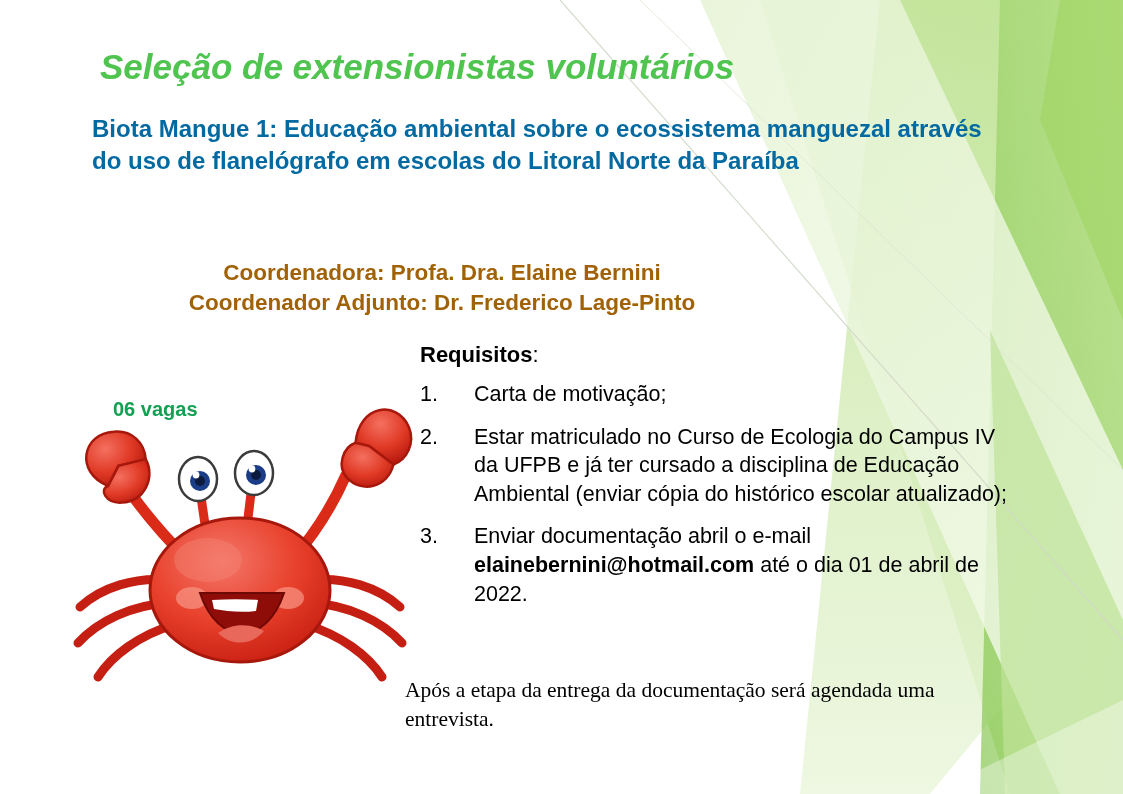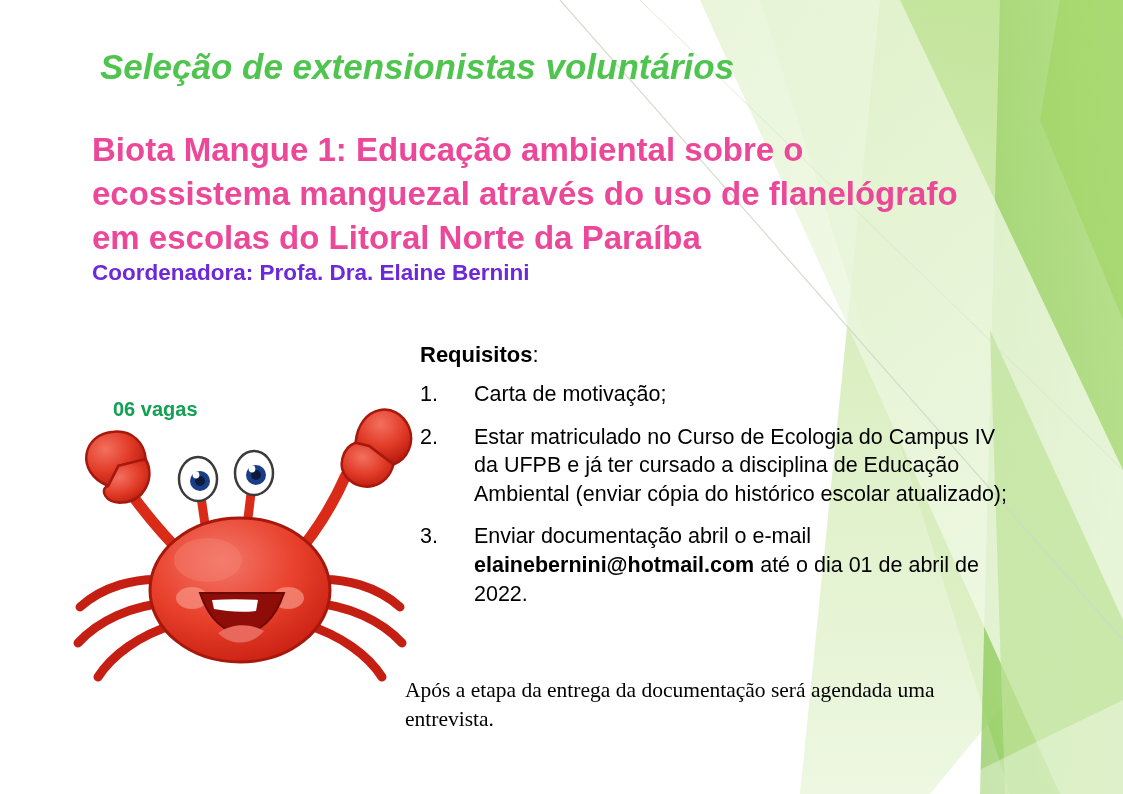--- a/index.html
+++ b/index.html
@@ -39,38 +39,39 @@
     color: #4fc44f;
     letter-spacing: 0px;
     white-space: nowrap;
     font-style: italic;
   }
 
   
   .project-desc {
     position: absolute;
     left: 92px;
-    top: 128px;
+    top: 113px;
     width: 915px;
-    font-size: 33px;
-    font-weight: bold;
-    color: #ec4899;
+    font-size: 24px;
+    font-weight: bold;
+    color: #0369a1;
     line-height: 1.33;
   }
 
   
   .coordination {
     position: absolute;
     left: 92px;
     top: 258px;
     width: 700px;
     font-size: 22.5px;
     font-weight: bold;
-    color: #6d28d9;
+    color: #a16207;
     line-height: 1.32;
+    text-align: center;
   }
 
   
   .vagas {
     position: absolute;
     left: 113px;
     top: 398px;
     font-size: 20px;
     font-weight: bold;
     color: #12a052;
@@ -170,20 +171,21 @@
 
     <polygon points="930,794 1123,700 1123,794" fill="#ffffff" opacity="0.35"></polygon>
   </svg>
 
   <div class="title">Seleção de extensionistas voluntários</div>
 
   <div class="project-desc">Biota Mangue 1: Educação ambiental sobre o ecossistema manguezal através do uso de flanelógrafo em escolas do Litoral Norte da Paraíba</div>
 
   <div class="coordination">
     <div>Coordenadora: Profa. Dra. Elaine Bernini</div>
+    <div>Coordenador Adjunto: Dr. Frederico Lage-Pinto</div>
   </div>
 
   <div class="vagas">06 vagas</div>
 
   <svg class="crab" viewBox="0 0 400 340">
     <defs>
       <radialGradient id="bodyGrad" cx="40%" cy="30%" r="75%">
         <stop offset="0%" stop-color="#f4776a"></stop>
         <stop offset="55%" stop-color="#e8412c"></stop>
         <stop offset="100%" stop-color="#c81f12"></stop>

